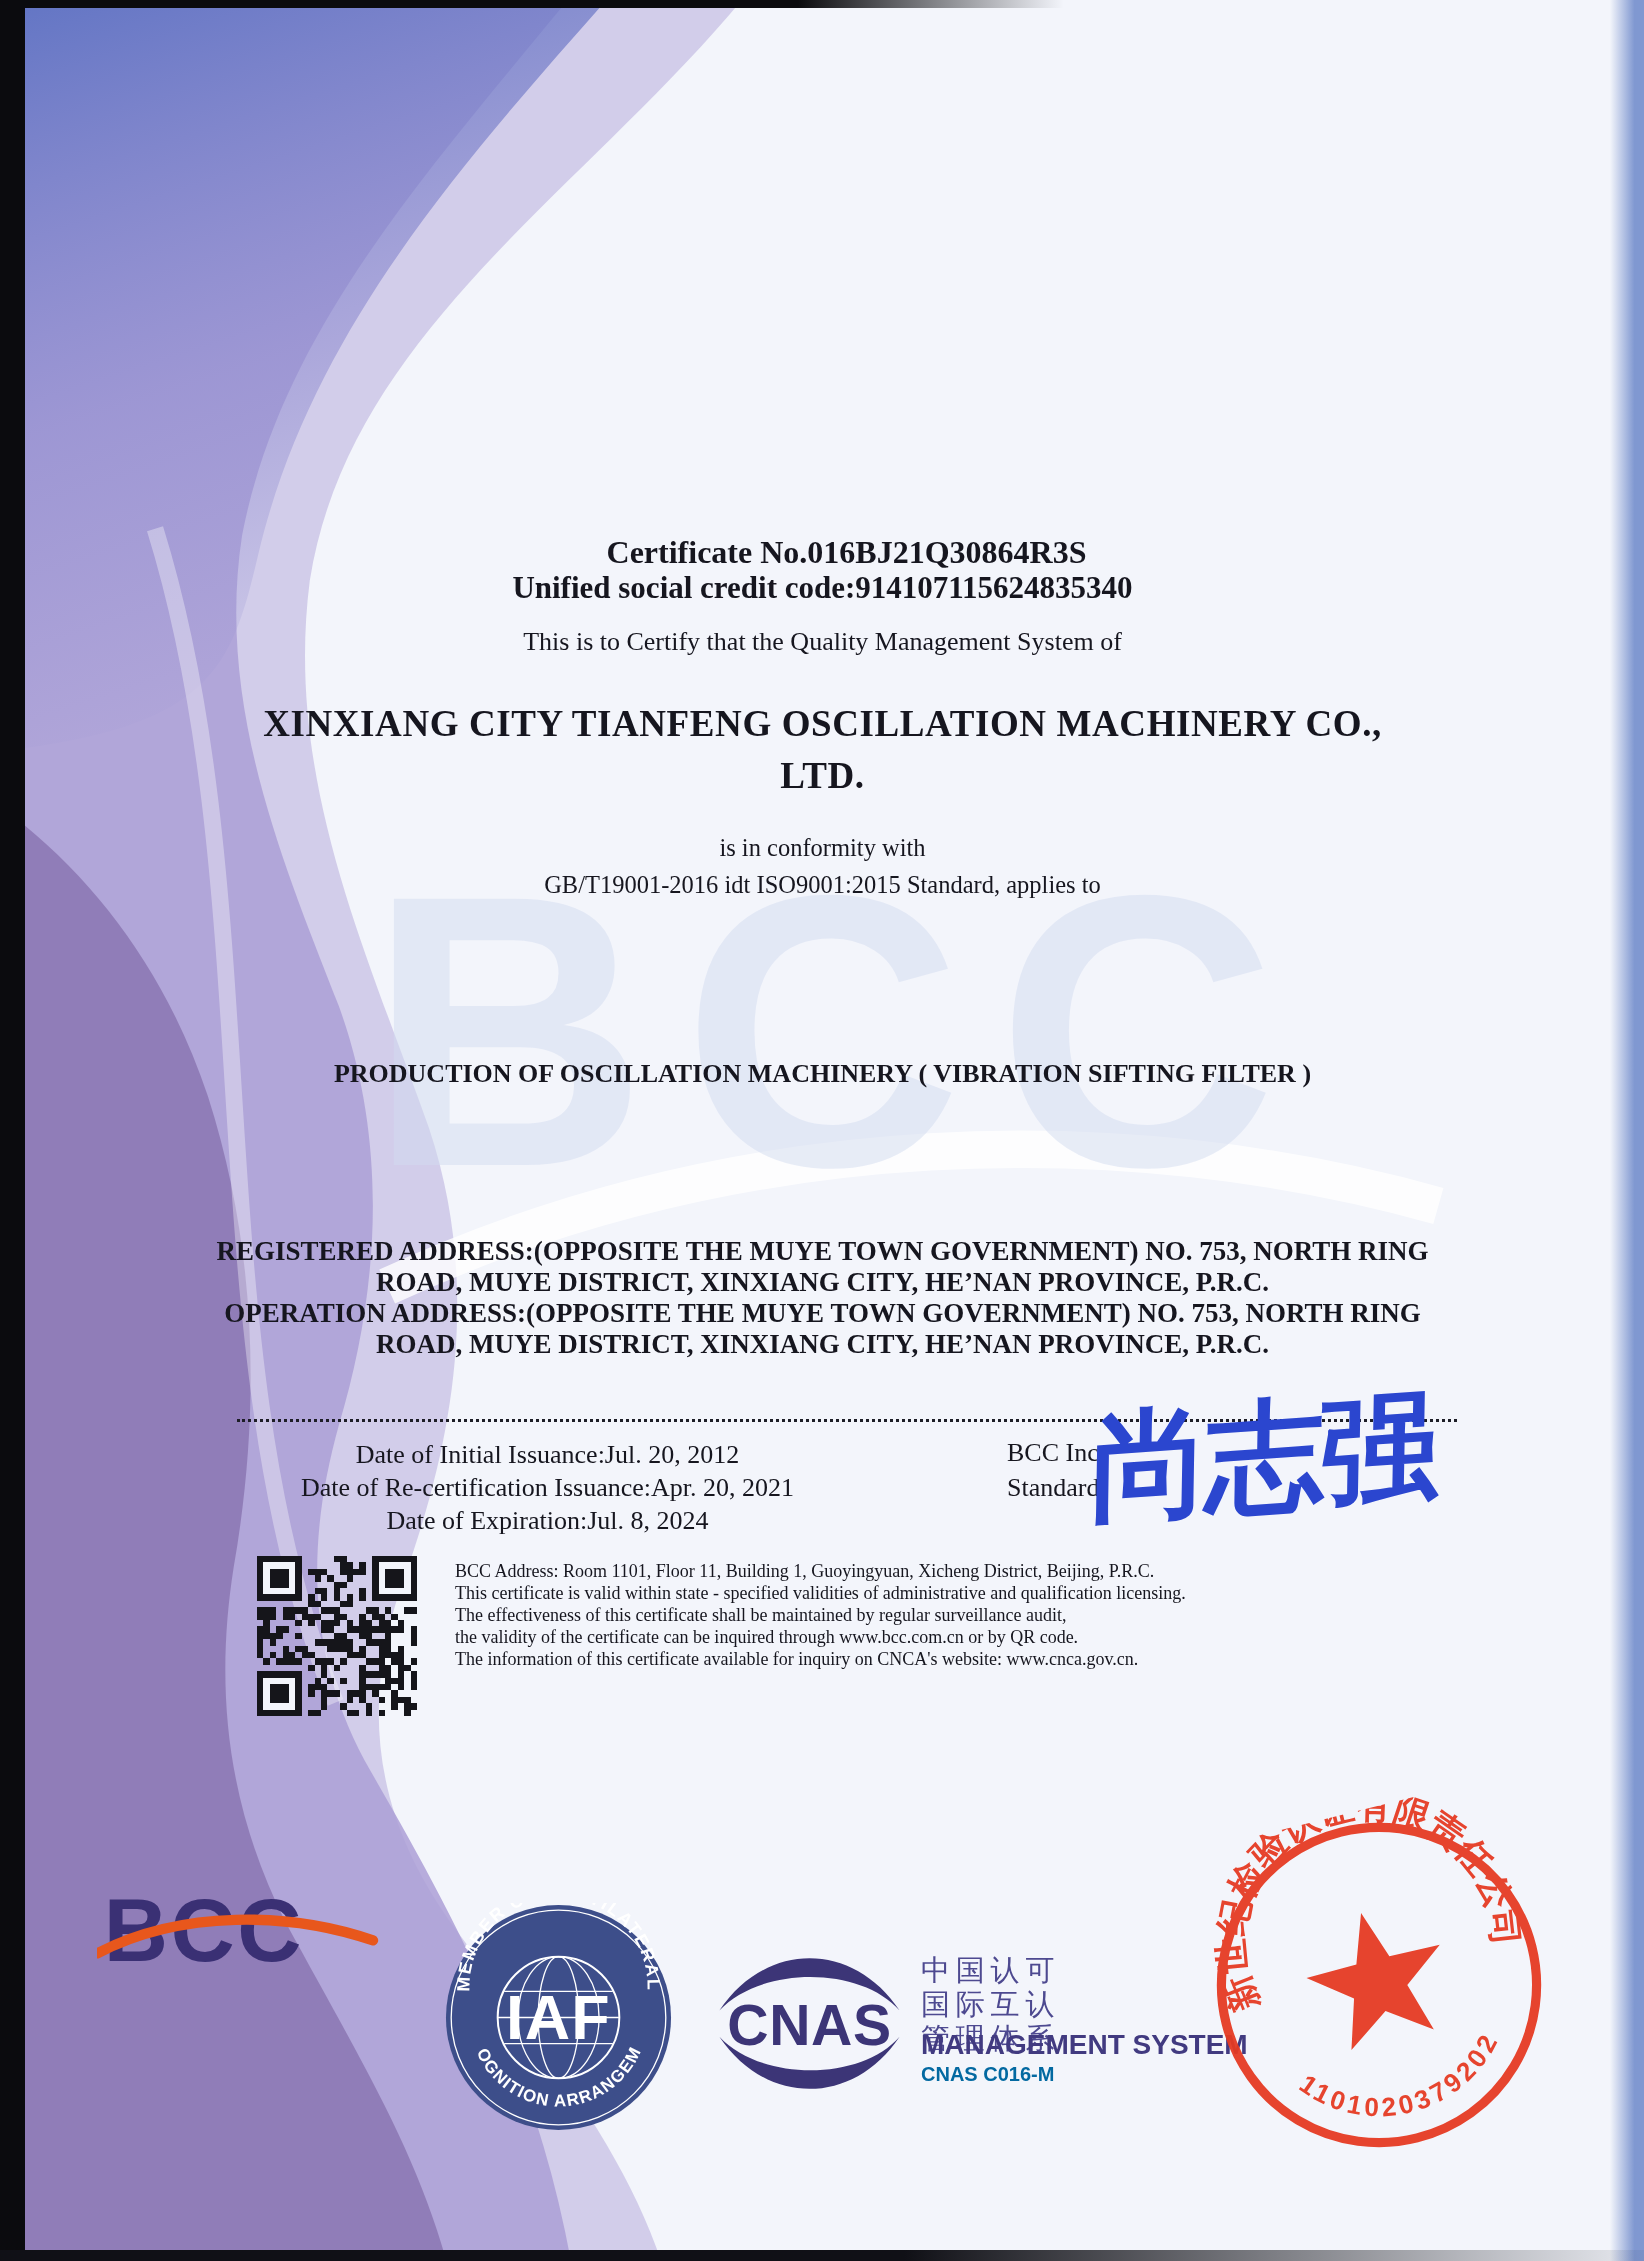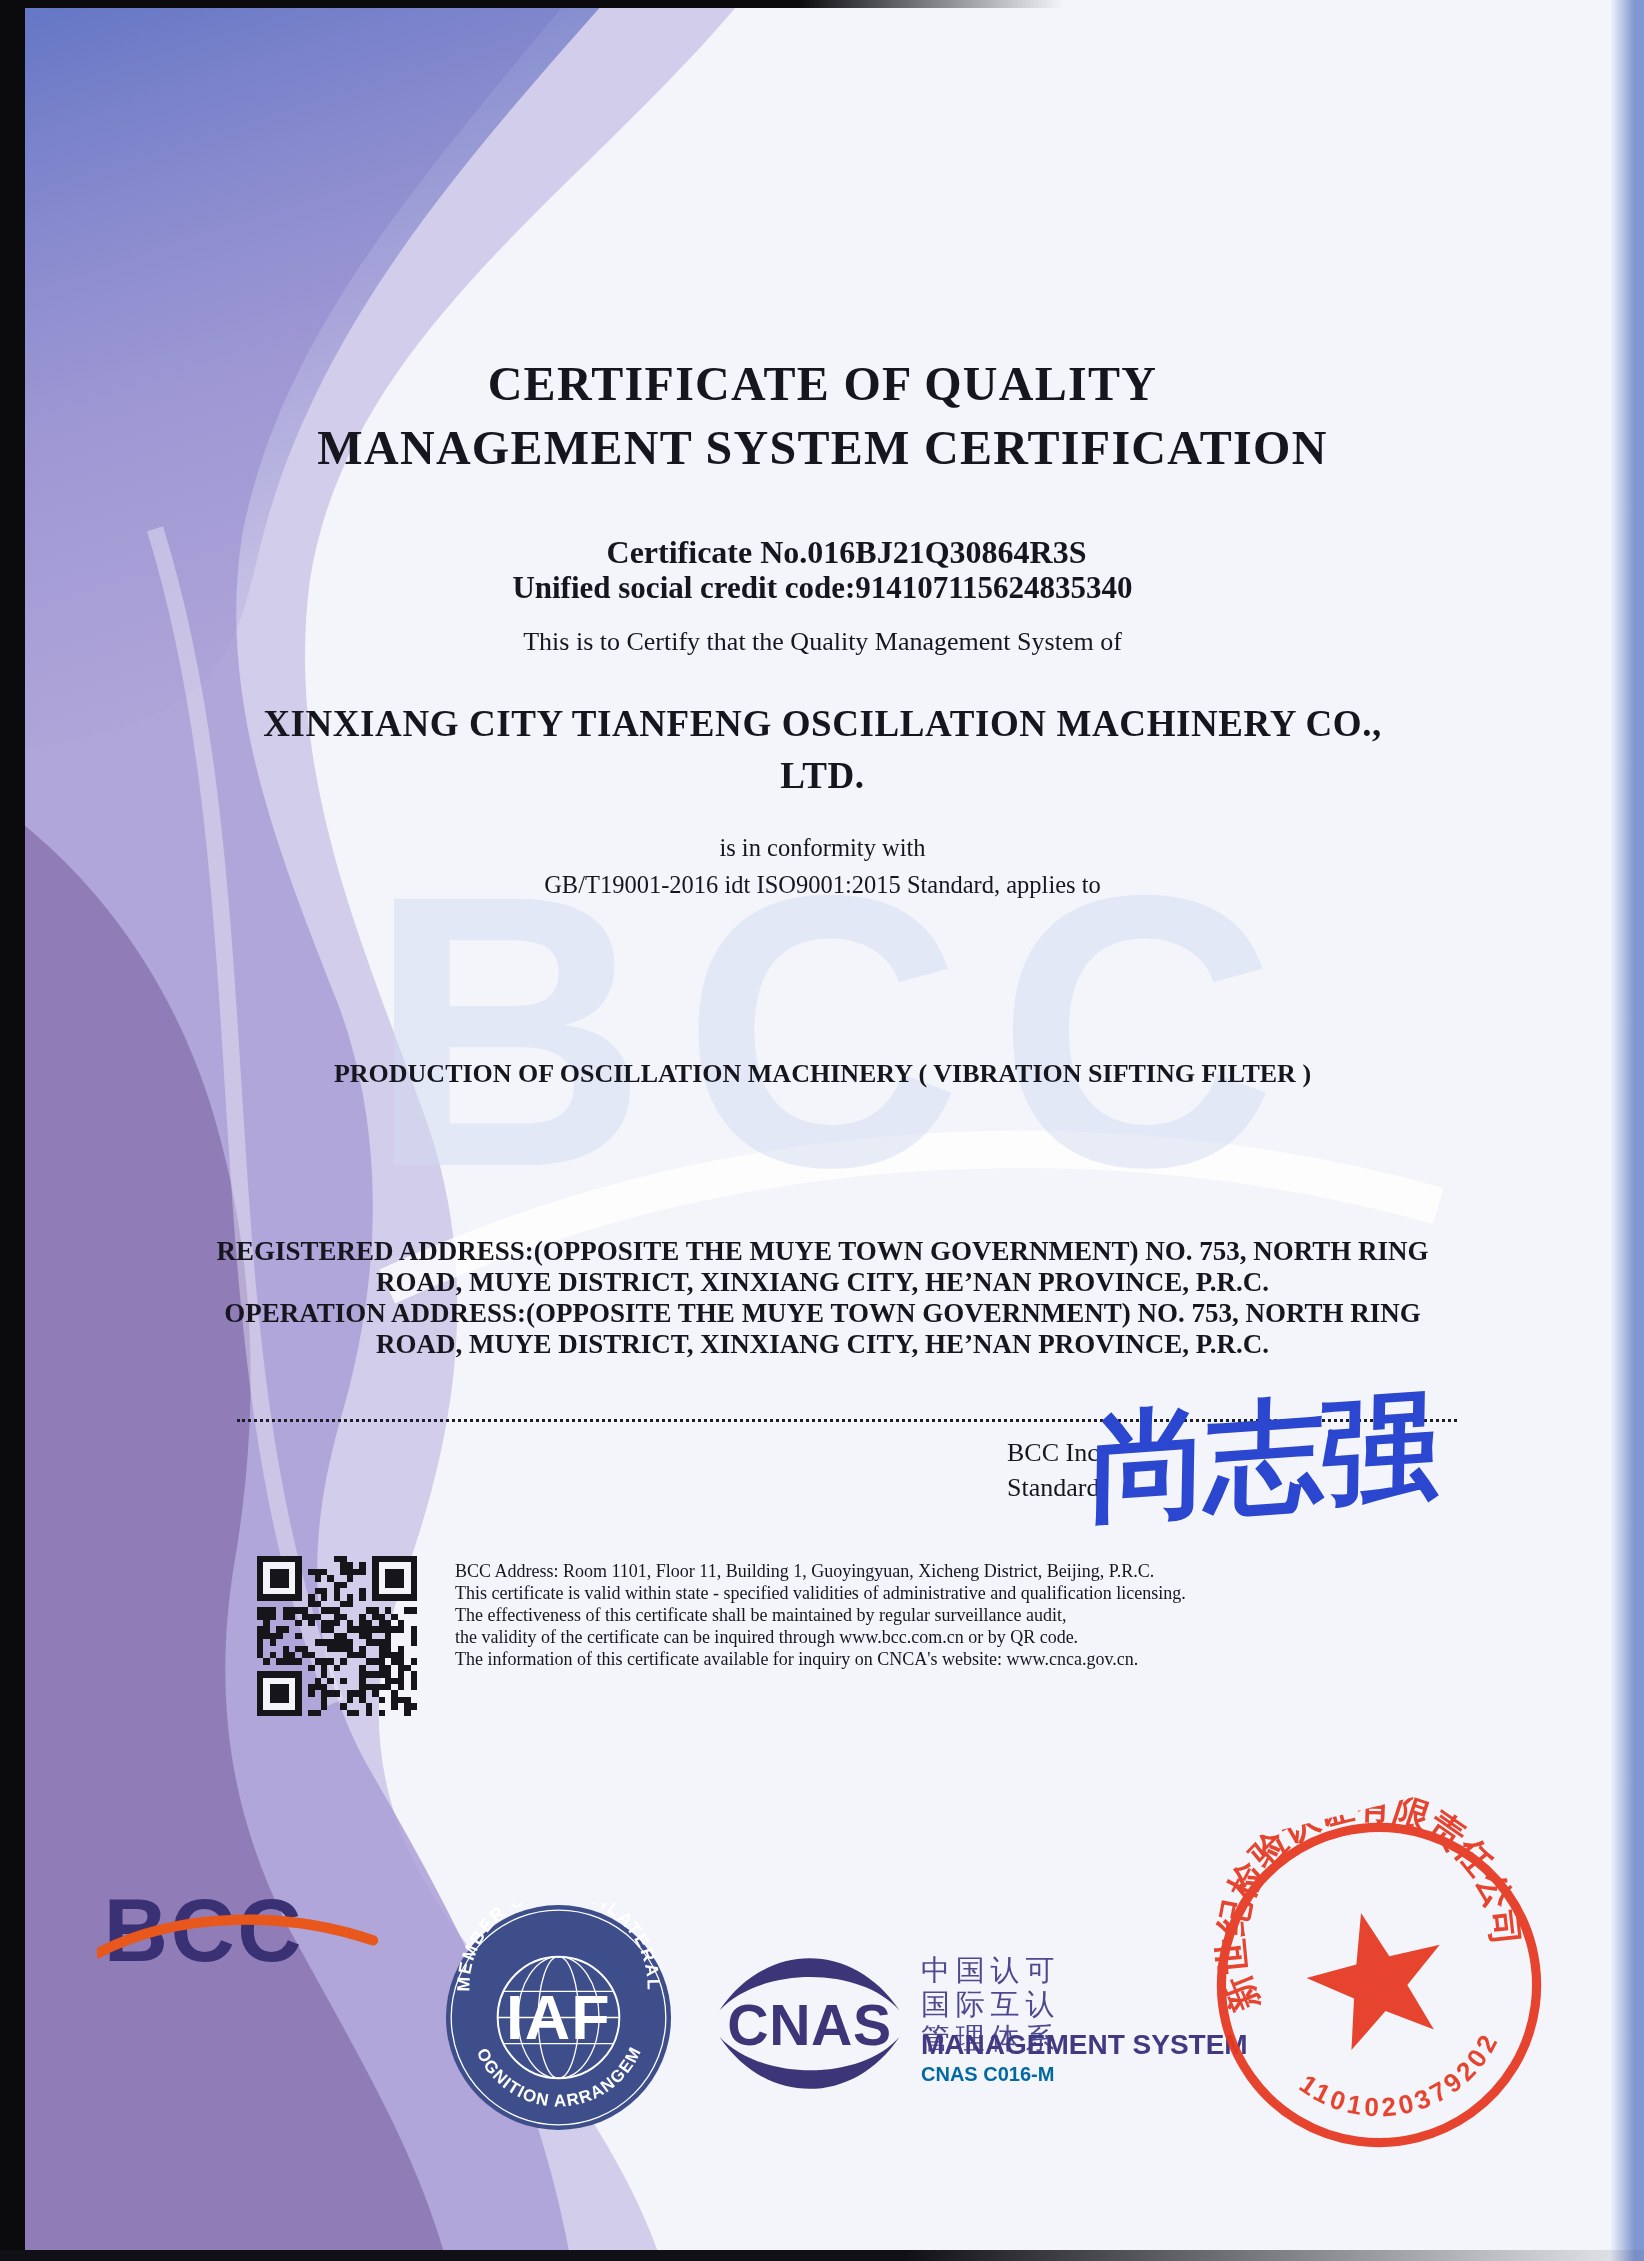--- a/index.html
+++ b/index.html
@@ -78,43 +78,44 @@
   <svg class="abs wm-arcs" width="1645" height="2261" viewBox="0 0 2550 3506">
     <path d="M240,820 C420,1400 300,2100 520,2640" stroke="#ffffff" stroke-width="26" opacity="0.35" fill="none"></path>
     <path d="M600,1995 C1150,1740 1750,1735 2230,1870" stroke="#ffffff" stroke-width="58" opacity="0.8" fill="none"></path>
   </svg>
 
   <div class="abs edge-left"></div>
   <div class="abs edge-top"></div>
   <div class="abs edge-right"></div>
   <div class="abs edge-bottom"></div>
 
-  <div class="abs center title tz">
-    <div>CERTIFICATE OF QUALITY</div>
-    <div>MANAGEMENT SYSTEM CERTIFICATION</div>
-  </div>
   <div class="abs center certno tz">Certificate No.016BJ21Q30864R3S</div>
   <div class="abs center credit tz">Unified social credit code:914107115624835340</div>
   <div class="abs center intro tz">This is to Certify that the Quality Management System of</div>
   <div class="abs center conformity tz">is in conformity with</div>
   <div class="abs center company tz">
     <div>XINXIANG CITY TIANFENG OSCILLATION MACHINERY CO.,</div>
     <div>LTD.</div>
   </div>
   <div class="abs center standard tz">GB/T19001-2016 idt ISO9001:2015 Standard, applies to</div>
   <div class="abs center scope tz">PRODUCTION OF OSCILLATION MACHINERY ( VIBRATION SIFTING FILTER )</div>
   <div class="abs center addresses tz">
     <div>REGISTERED ADDRESS:(OPPOSITE THE MUYE TOWN GOVERNMENT) NO. 753, NORTH RING</div>
     <div>ROAD, MUYE DISTRICT, XINXIANG CITY, HE’NAN PROVINCE, P.R.C.</div>
     <div>OPERATION ADDRESS:(OPPOSITE THE MUYE TOWN GOVERNMENT) NO. 753, NORTH RING</div>
     <div>ROAD, MUYE DISTRICT, XINXIANG CITY, HE’NAN PROVINCE, P.R.C.</div>
   </div>
 
   <div class="abs divider"></div>
 
+  <div class="abs dates">
+    <div>Date of Initial Issuance:Jul. 20, 2012</div>
+    <div>Date of Re-certification Issuance:Apr. 20, 2021</div>
+    <div>Date of Expiration:Jul. 8, 2024</div>
+  </div>
   <div class="abs issuer-org">BCC Inc.</div>
   <div class="abs issuer-title">Standard:</div>
   <div class="abs signature">尚志强</div>
 
   <svg class="abs qr" width="160" height="160" viewBox="0 0 25 25" shape-rendering="crispEdges">
     <g id="qr-modules" fill="#15151a">
         <rect x="12" y="0" width="1" height="1"></rect>
         <rect x="13" y="0" width="1" height="1"></rect>
         <rect x="13" y="1" width="1" height="1"></rect>
         <rect x="14" y="1" width="1" height="1"></rect>

